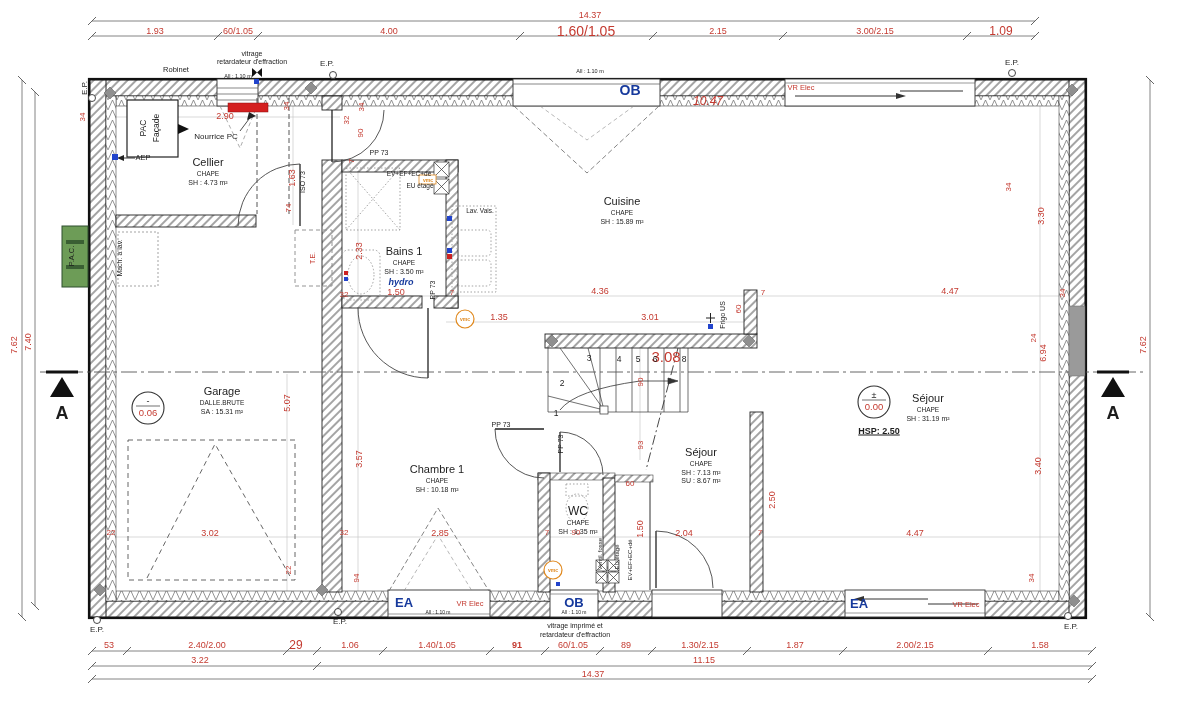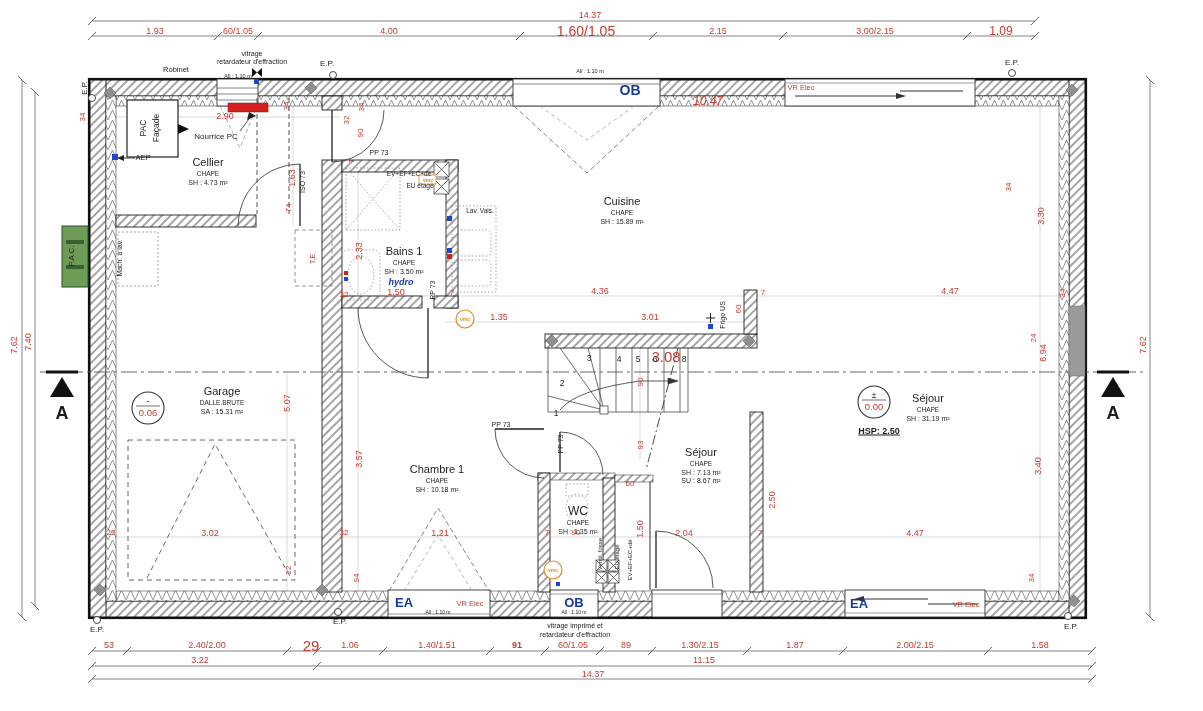--- a/index.html
+++ b/index.html
@@ -324,23 +324,23 @@
       <span class="lab red" style="left: 590px; top: 15px; font-size: 9px;">14.37</span>
       <span class="lab red" style="left: 155px; top: 31px; font-size: 9px;">1.93</span>
       <span class="lab red" style="left: 238px; top: 31px; font-size: 9px;">60/1.05</span>
       <span class="lab red" style="left: 389px; top: 31px; font-size: 9px;">4.00</span>
       <span class="lab red" style="left: 586px; top: 31px; font-size: 14px;">1.60/1.05</span>
       <span class="lab red" style="left: 718px; top: 31px; font-size: 9px;">2.15</span>
       <span class="lab red" style="left: 875px; top: 31px; font-size: 9px;">3.00/2.15</span>
       <span class="lab red" style="left: 1001px; top: 31px; font-size: 12px;">1.09</span>
       <span class="lab red" style="left: 109px; top: 645px; font-size: 9px;">53</span>
       <span class="lab red" style="left: 207px; top: 645px; font-size: 9px;">2.40/2.00</span>
-      <span class="lab red" style="left: 311px; top: 645px; font-size: 15px;">29</span>
+      <span class="lab red" style="left: 296px; top: 645px; font-size: 12px;">29</span>
       <span class="lab red" style="left: 350px; top: 645px; font-size: 9px;">1.06</span>
-      <span class="lab red" style="left: 437px; top: 645px; font-size: 9px;">1.40/1.51</span>
+      <span class="lab red" style="left: 437px; top: 645px; font-size: 9px;">1.40/1.05</span>
       <span class="lab red" style="left: 517px; top: 645px; font-size: 9px; font-weight: bold;">91</span>
       <span class="lab red" style="left: 573px; top: 645px; font-size: 9px;">60/1.05</span>
       <span class="lab red" style="left: 626px; top: 645px; font-size: 9px;">89</span>
       <span class="lab red" style="left: 700px; top: 645px; font-size: 9px; text-align: right;">1.30/2.15</span>
       <span class="lab red" style="left: 795px; top: 645px; font-size: 9px;">1.87</span>
       <span class="lab red" style="left: 915px; top: 645px; font-size: 9px;">2.00/2.15</span>
       <span class="lab red" style="left: 1040px; top: 645px; font-size: 9px;">1.58</span>
       <span class="lab red" style="left: 200px; top: 660px; font-size: 9px;">3.22</span>
       <span class="lab red" style="left: 704px; top: 660px; font-size: 9px;">11.15</span>
       <span class="lab red" style="left: 593px; top: 674px; font-size: 9px;">14.37</span>
@@ -374,21 +374,21 @@
       <span class="lab red" style="left: 1043px; top: 353px; font-size: 9px; transform: translate(-50%, -50%) rotate(-90deg);">6.94</span>
       <span class="lab red" style="left: 666px; top: 356px; font-size: 15px;">3.08</span>
       <span class="lab red" style="left: 641px; top: 382px; font-size: 8px; transform: translate(-50%, -50%) rotate(-90deg);">90</span>
       <span class="lab red" style="left: 641px; top: 445px; font-size: 8px; transform: translate(-50%, -50%) rotate(-90deg);">93</span>
       <span class="lab red" style="left: 287px; top: 403px; font-size: 9px; transform: translate(-50%, -50%) rotate(-90deg);">5.07</span>
       <span class="lab red" style="left: 359px; top: 459px; font-size: 9px; transform: translate(-50%, -50%) rotate(-90deg);">3.57</span>
       <span class="lab red" style="left: 210px; top: 533px; font-size: 9px;">3.02</span>
       <span class="lab red" style="left: 111px; top: 533px; font-size: 8px;">22</span>
       <span class="lab red" style="left: 289px; top: 570px; font-size: 8px; transform: translate(-50%, -50%) rotate(-90deg);">22</span>
       <span class="lab red" style="left: 344px; top: 533px; font-size: 8px;">32</span>
-      <span class="lab red" style="left: 440px; top: 533px; font-size: 9px;">1.21</span>
+      <span class="lab red" style="left: 440px; top: 533px; font-size: 9px;">2.85</span>
       <span class="lab red" style="left: 547px; top: 533px; font-size: 8px;">7</span>
       <span class="lab red" style="left: 576px; top: 533px; font-size: 8px;">90</span>
       <span class="lab red" style="left: 630px; top: 484px; font-size: 8px;">60</span>
       <span class="lab red" style="left: 640px; top: 529px; font-size: 9px; transform: translate(-50%, -50%) rotate(-90deg);">1.50</span>
       <span class="lab red" style="left: 684px; top: 533px; font-size: 9px;">2.04</span>
       <span class="lab red" style="left: 760px; top: 533px; font-size: 8px;">7</span>
       <span class="lab red" style="left: 772px; top: 500px; font-size: 9px; transform: translate(-50%, -50%) rotate(-90deg);">2.50</span>
       <span class="lab red" style="left: 915px; top: 533px; font-size: 9px;">4.47</span>
       <span class="lab red" style="left: 1038px; top: 466px; font-size: 9px; transform: translate(-50%, -50%) rotate(-90deg);">3.40</span>
       <span class="lab red" style="left: 1032px; top: 578px; font-size: 8px; transform: translate(-50%, -50%) rotate(-90deg);">34</span>

